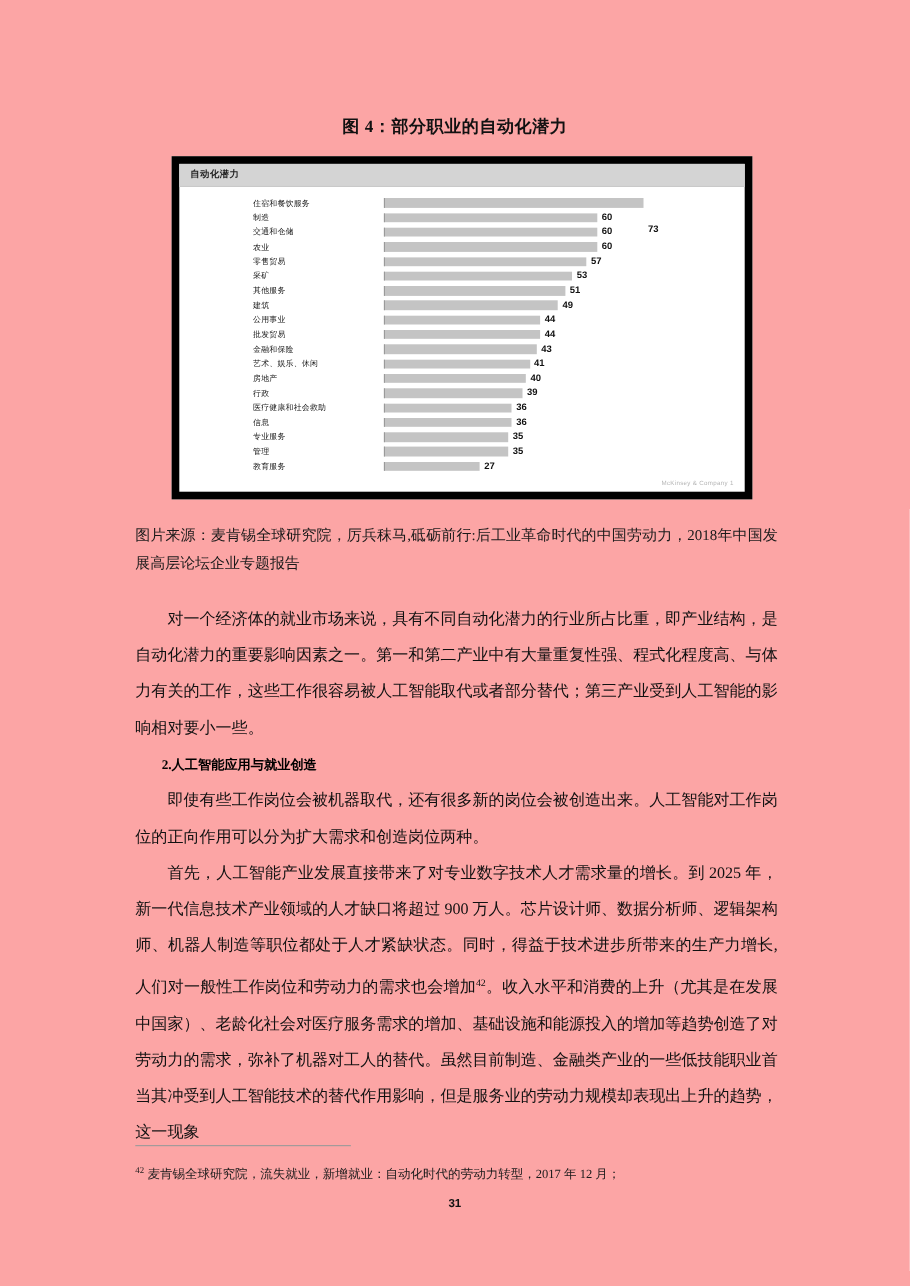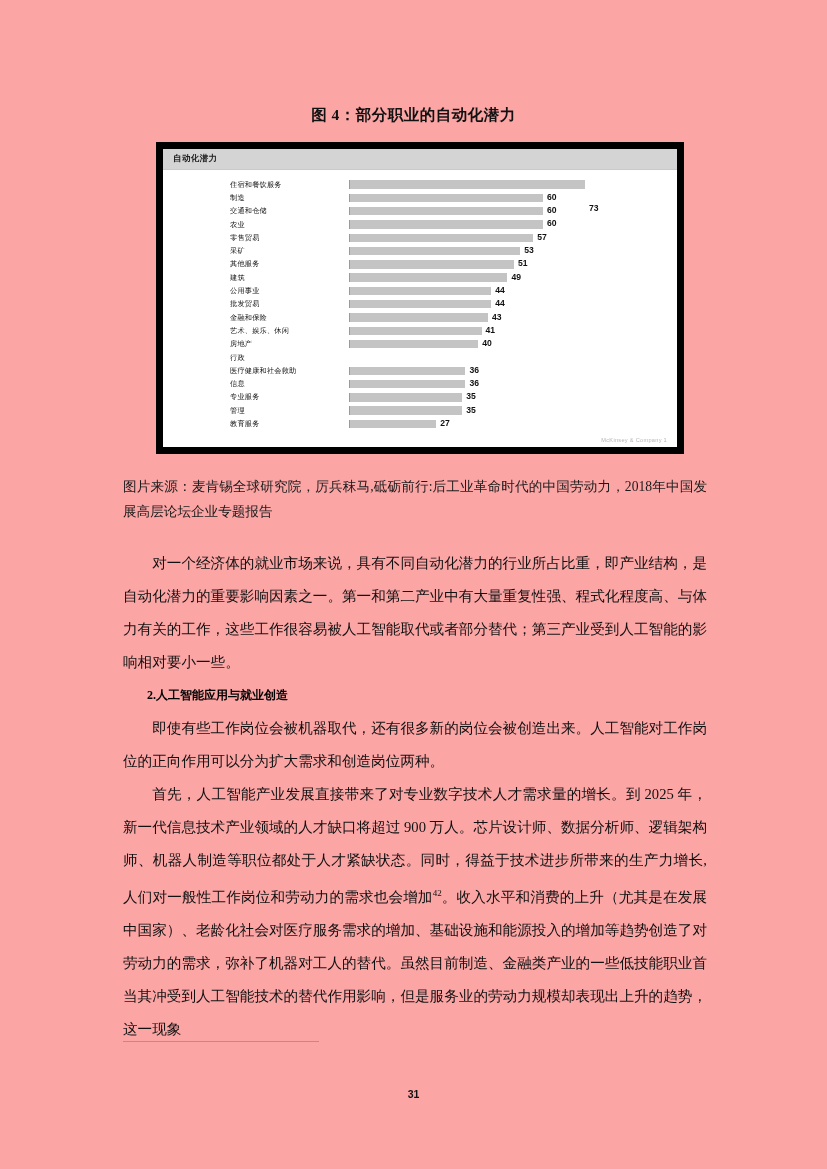--- a/index.html
+++ b/index.html
@@ -300,20 +300,24 @@
         </div>
         <div class="bar-row">
           <div class="bar-label">房地产</div>
           <div class="bar-track">
             <div class="bar-fill" style="width: 129.315px; background: rgb(196, 196, 196); border-left-color: rgb(154, 154, 154);"></div>
             <div class="bar-value" style="left: 133.315px;">40</div>
           </div>
         </div>
         <div class="bar-row">
           <div class="bar-label">行政</div>
+          <div class="bar-track">
+            <div class="bar-fill" style="width: 126.082px; background: rgb(196, 196, 196); border-left-color: rgb(154, 154, 154);"></div>
+            <div class="bar-value" style="left: 130.082px;">39</div>
+          </div>
         </div>
         <div class="bar-row">
           <div class="bar-label">医疗健康和社会救助</div>
           <div class="bar-track">
             <div class="bar-fill" style="width: 116.384px; background: rgb(196, 196, 196); border-left-color: rgb(154, 154, 154);"></div>
             <div class="bar-value" style="left: 120.384px;">36</div>
           </div>
         </div>
         <div class="bar-row">
           <div class="bar-label">信息</div>
@@ -359,16 +363,19 @@
 
   <div class="body-block" style="top: 712px;">
     <p>即使有些工作岗位会被机器取代，还有很多新的岗位会被创造出来。人工智能对工作岗位的正向作用可以分为扩大需求和创造岗位两种。</p>
   </div>
 
   <div class="body-block" style="top: 778px;">
     <p><span>首先，人工智能产业发展直接带来了对专业数字技术人才需求量的增长。到 2025 年，新一代信息技术产业领域的人才缺口将超过 900 万人。芯片设计师、数据分析师、逻辑架构师、机器人制造等职位都处于人才紧缺状态。同时，得益于技术进步所带来的生产力增长,人们对一般性工作岗位和劳动力的需求也会增加</span><sup>42</sup><span>。收入水平和消费的上升（尤其是在发展中国家）、老龄化社会对医疗服务需求的增加、基础设施和能源投入的增加等趋势创造了对劳动力的需求，弥补了机器对工人的替代。虽然目前制造、金融类产业的一些低技能职业首当其冲受到人工智能技术的替代作用影响，但是服务业的劳动力规模却表现出上升的趋势，这一现象</span></p>
   </div>
 
   <div class="footnote-rule"></div>
+  <div class="footnote">
+    <span class="fn-mark">42</span><span>麦肯锡全球研究院，流失就业，新增就业：自动化时代的劳动力转型，2017 年 12 月；</span>
+  </div>
 
   <div class="page-number">31</div>
 
 </div>
 
 </body></html>

